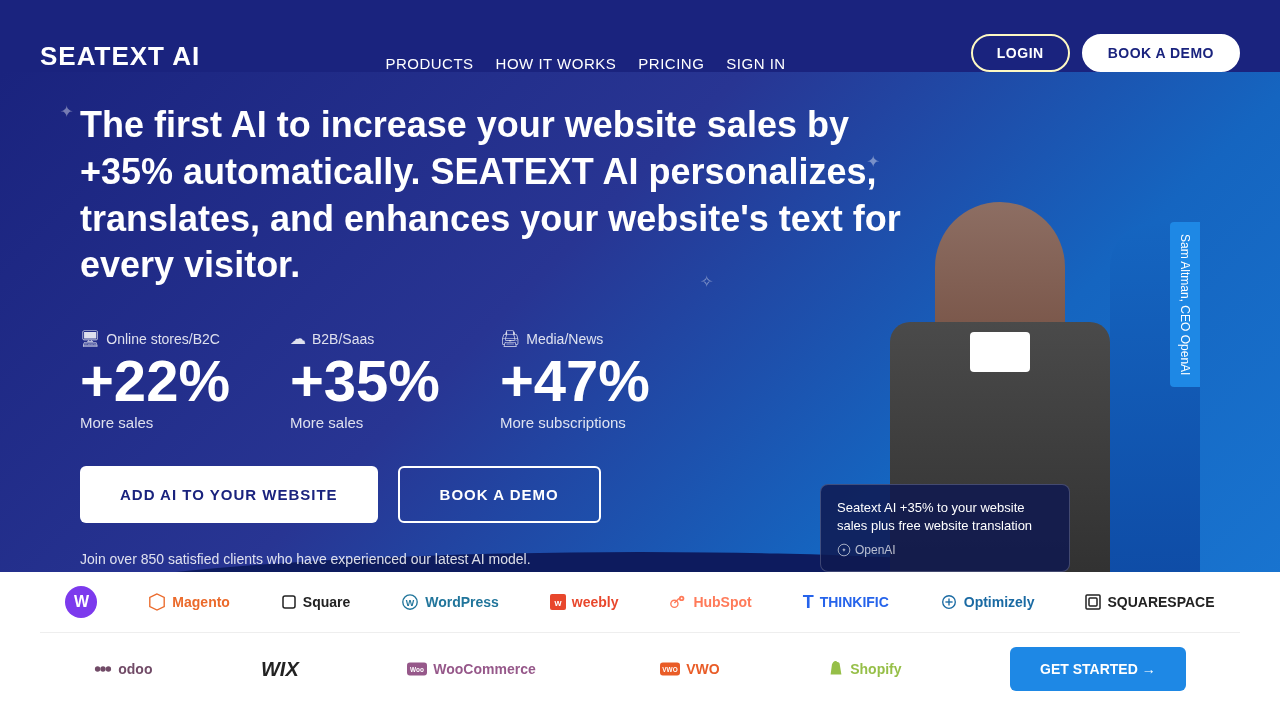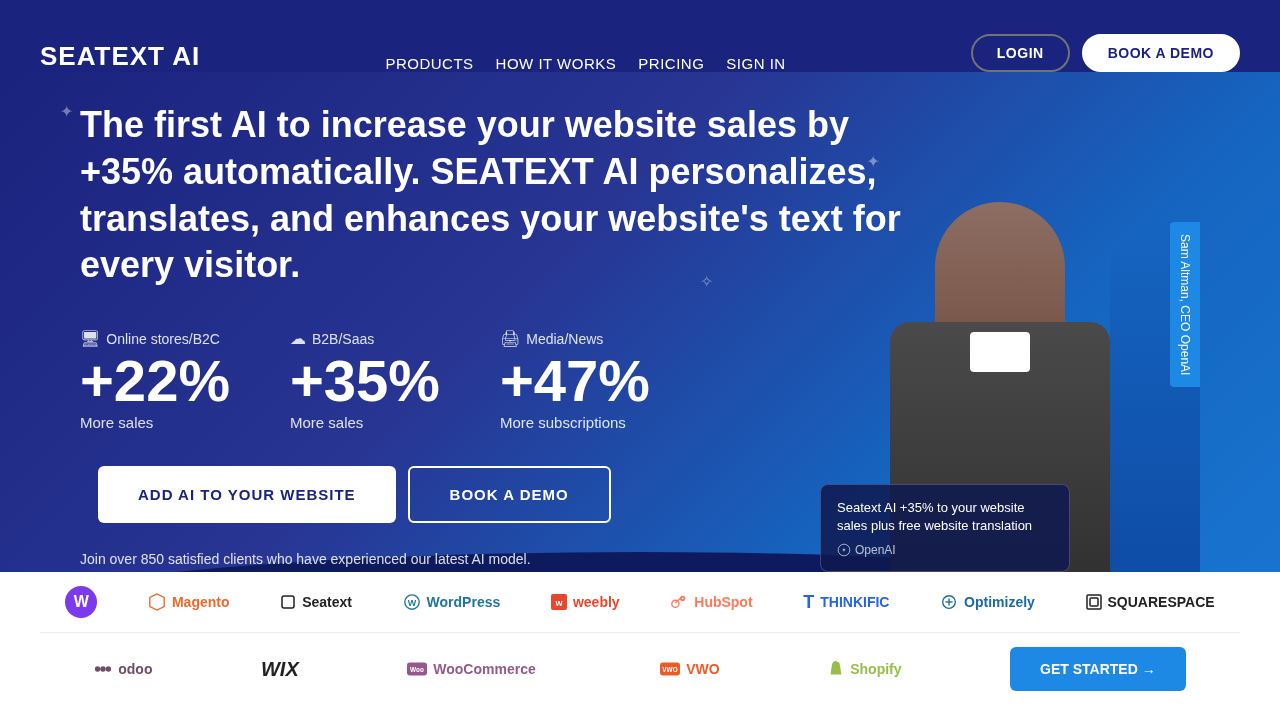--- a/index.html
+++ b/index.html
@@ -35,21 +35,21 @@
       letter-spacing: 0.5px;
       cursor: pointer;
     }
     .nav-buttons {
       display: flex;
       gap: 12px;
       align-items: center;
     }
     .btn-login {
       color: white;
-      border: 2px solid #737373;
+      border: 2px solid #fef9c3;
       background: transparent;
       padding: 9px 24px;
       border-radius: 25px;
       font-size: 14px;
       font-weight: 700;
       cursor: pointer;
       letter-spacing: 0.5px;
     }
     .btn-demo-nav {
       color: #1a237e;
@@ -122,25 +122,24 @@
       margin-bottom: 4px;
     }
     .stat-desc {
       color: rgba(255,255,255,0.85);
       font-size: 15px;
     }
 
     
     .cta-row {
       display: flex;
-      gap: 12px;
+      gap: 20px;
       margin-bottom: 28px;
       position: relative;
       z-index: 2;
-      margin-left: 18px;
     }
     .btn-add-ai {
       background: white;
       color: #1a237e;
       border: none;
       padding: 18px 40px;
       border-radius: 6px;
       font-size: 15px;
       font-weight: 700;
       cursor: pointer;
@@ -404,21 +403,21 @@
     <div class="logo-item logo-magento">
       <svg width="18" height="18" viewBox="0 0 20 20" fill="#eb6a2b">
           <path d="M10 1L2 5v10l8 4 8-4V5z" fill="none" stroke="#eb6a2b" stroke-width="1.5"></path>
         </svg>
       <span>Magento</span>
     </div>
     <div class="logo-item logo-square">
       <svg width="16" height="16" viewBox="0 0 16 16" fill="#222">
           <rect x="2" y="2" width="12" height="12" rx="2" fill="none" stroke="#222" stroke-width="1.5"></rect>
         </svg>
-      <span>Seatext</span>
+      <span>Square</span>
     </div>
     <div class="logo-item logo-wordpress">
       <svg width="18" height="18" viewBox="0 0 20 20">
           <circle cx="10" cy="10" r="8" fill="none" stroke="#21759b" stroke-width="1.5"></circle>
           <text x="10" y="14" text-anchor="middle" font-size="10" fill="#21759b">W</text>
         </svg>
       <span>WordPress</span>
     </div>
     <div class="logo-item logo-weebly">
       <svg width="16" height="16" viewBox="0 0 16 16">

